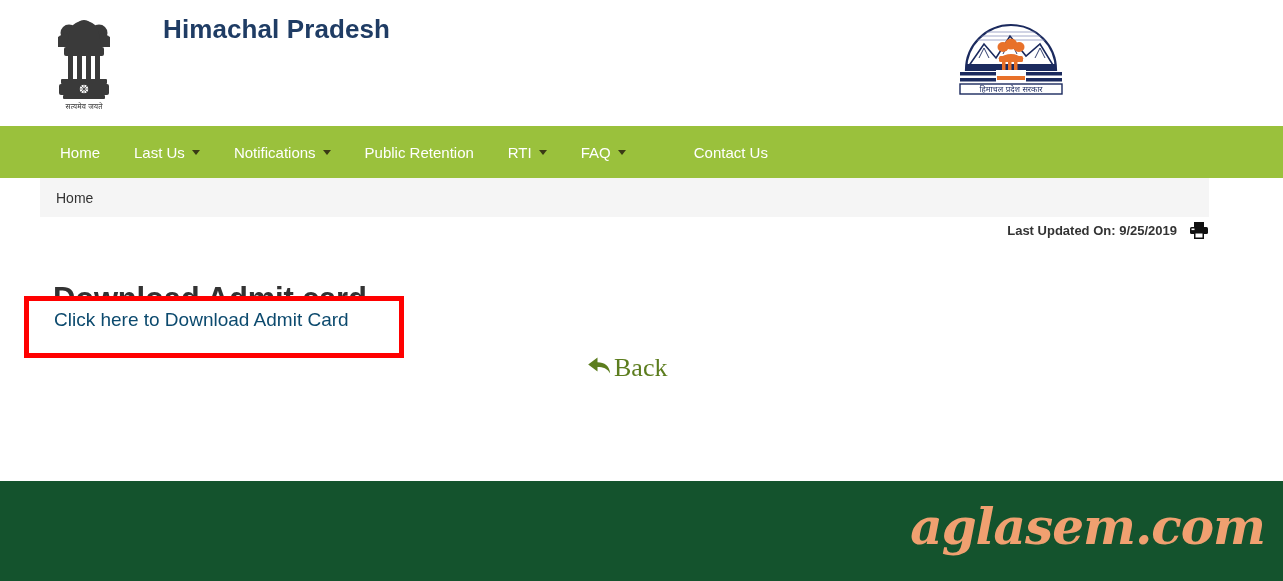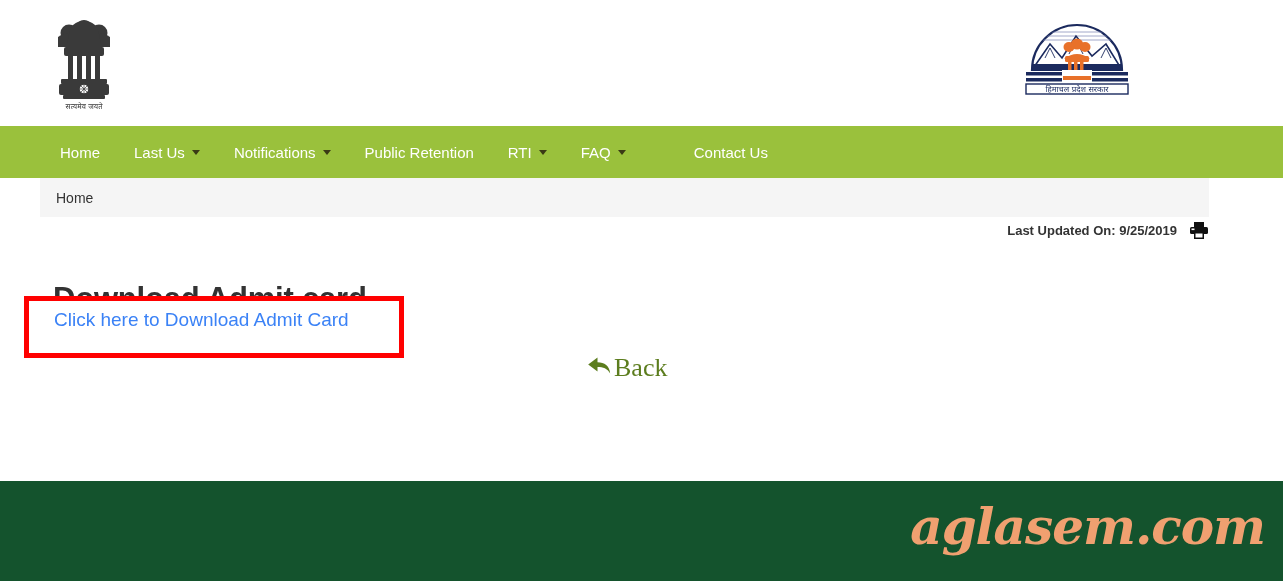--- a/index.html
+++ b/index.html
@@ -46,21 +46,21 @@
   .site-title .line2 {
     font-family: "Liberation Serif", serif;
     font-weight: bold;
     font-size: 27px;
     color: #1f3c64;
     letter-spacing: 0.1px;
     white-space: nowrap;
   }
   .hp-logo {
     position: absolute;
-    left: 1024px;
+    left: 958px;
     top: 14px;
     width: 106px;
     height: 86px;
   }
 
   
   .navbar {
     height: 52px;
     background: #9ac13c;
     width: 100%;
@@ -147,21 +147,21 @@
     height: 62px;
     border: 5px solid #ff0000;
     box-sizing: border-box;
     background: #ffffff;
   }
   .download-link {
     position: absolute;
     left: 54px;
     top: 309px;
     font-size: 19px;
-    color: #3b82f6;
+    color: #0c4a6e;
     font-family: "Liberation Sans", sans-serif;
     text-decoration: none;
     cursor: pointer;
     white-space: nowrap;
   }
   .back-link {
     position: absolute;
     left: 585px;
     top: 353px;
     display: flex;
@@ -231,20 +231,21 @@
         <line x1="32" y1="71" x2="32" y2="81"></line>
         <line x1="27" y1="76" x2="37" y2="76"></line>
         <line x1="28.5" y1="72.5" x2="35.5" y2="79.5"></line>
         <line x1="35.5" y1="72.5" x2="28.5" y2="79.5"></line>
       </g>
       <text x="32" y="96" font-family="DejaVu Sans, sans-serif" font-size="7.5" fill="#3a3a3a" text-anchor="middle">सत्यमेव जयते</text>
     </svg>
   </div>
 
   <div class="site-title">
+    <div class="line1">Himachal Pradesh</div>
   </div>
 
   <div class="hp-logo">
     <svg width="106" height="86" viewBox="0 0 106 86" xmlns="http://www.w3.org/2000/svg">
       <defs>
         <clipPath id="domeClip">
           <path d="M8 56 A45 45 0 0 1 98 56 Z"></path>
         </clipPath>
       </defs>
 

